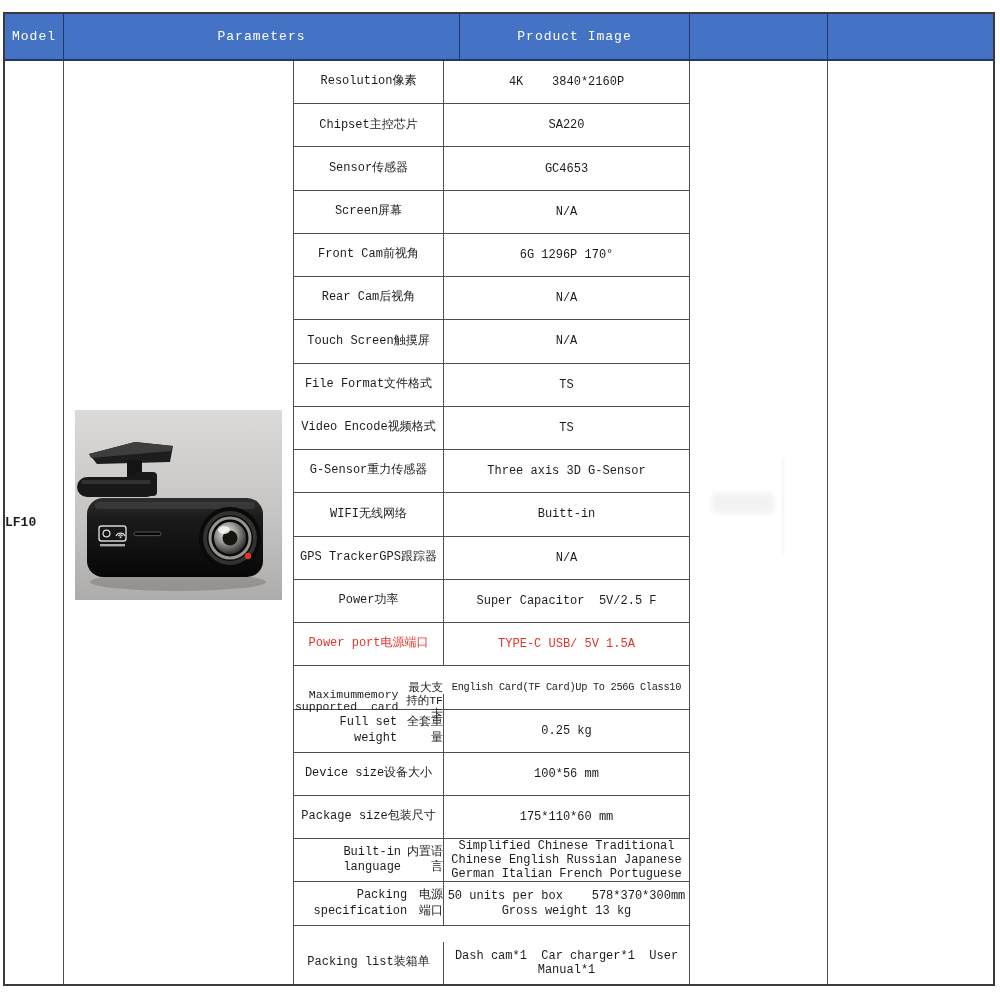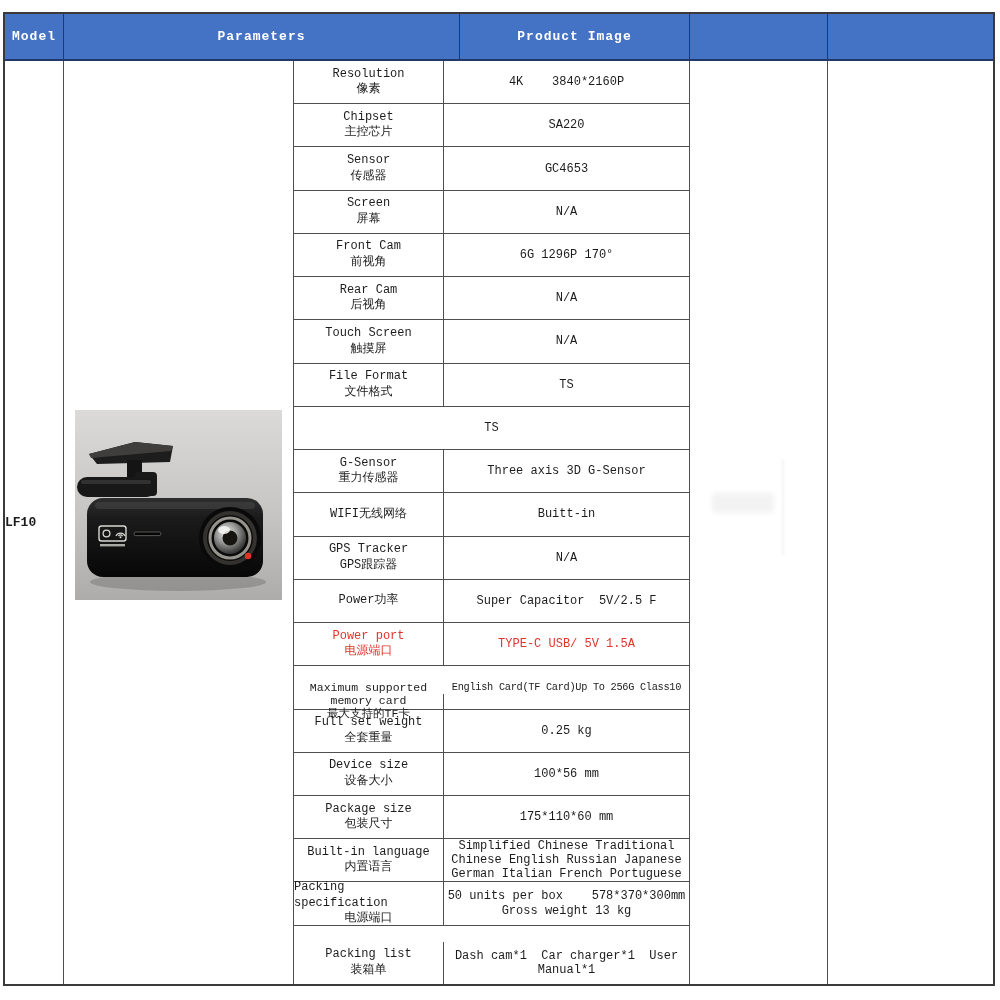--- a/index.html
+++ b/index.html
@@ -13,21 +13,21 @@
     border:2px solid #3a3a3a; box-sizing:border-box;
     display:flex; flex-direction:column; background:#ffffff;
   }
   
   .thead {
     display:flex; height:45px; flex:0 0 45px;
     background:#4472c4; border-bottom:2px solid #22386a;
   }
   .th {
     display:flex; align-items:center; justify-content:center;
-    color:#ffffff; font-weight:bold; font-size:13px; letter-spacing:1px;
+    color:#ffffff; font-weight:normal; font-size:13px; letter-spacing:1px;
     border-right:1px solid #22386a; box-sizing:border-box;
   }
   .th:last-child { border-right:none; }
   .th-model   { width:59px; }
   .th-image   { width:230px; }
   .th-params  { width:396px; }
   .th-extra1  { width:138px; }
   .th-extra2  { flex:1; }
   
   .tbody { flex:1; display:flex; min-height:0; }
@@ -42,22 +42,22 @@
   }
   .image-col svg { transform:translateY(-18px); }
   .params-col { width:396px; display:flex; flex-direction:column; }
   .extra1-col { width:138px; position:relative; }
   .extra2-col { flex:1; border-right:none; }
   
   .prow { flex:1; display:flex; border-bottom:1px solid #4f4f4f; min-height:0; }
   .prow:last-child { border-bottom:none;margin-top:16px; }
   .pname {
     width:150px; box-sizing:border-box; border-right:1px solid #4f4f4f;
-    display:flex; flex-direction:column; align-items:center; justify-content:center;
-    text-align:left; font-size:12px; line-height:1.3; overflow:visible;
+    display:flex; flex-direction:row; align-items:center; justify-content:center;
+    text-align:right; font-size:12px; line-height:1.3; overflow:visible;
   }
   .pvalue {
     flex:1; display:flex; align-items:center; justify-content:center;
     text-align:center; font-size:12px; line-height:1.18;
     white-space:pre-wrap; overflow:visible;
   }
   .prow.red .pname, .prow.red .pvalue { color:#e0352b; }
   .prow.tight .pname { font-size:11.5px; line-height:1.12;margin-top:28px; }
   .prow.smallv .pvalue { font-size:10.3px; letter-spacing:-0.3px; }
   
@@ -195,20 +195,24 @@
             <div class="pvalue">N/A</div>
           </div>
           <div class="prow">
             <div class="pname">
               <div>File Format</div>
               <div>文件格式</div>
             </div>
             <div class="pvalue">TS</div>
           </div>
           <div class="prow">
+            <div class="pname">
+              <div>Video Encode</div>
+              <div>视频格式</div>
+            </div>
             <div class="pvalue">TS</div>
           </div>
           <div class="prow">
             <div class="pname">
               <div>G-Sensor</div>
               <div>重力传感器</div>
             </div>
             <div class="pvalue">Three axis 3D G-Sensor</div>
           </div>
           <div class="prow">

